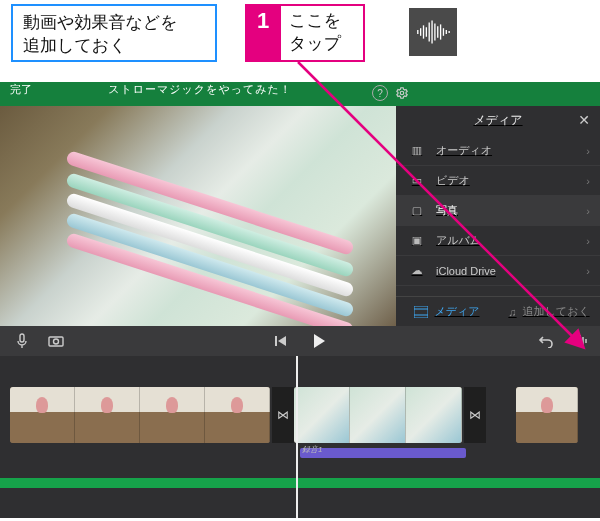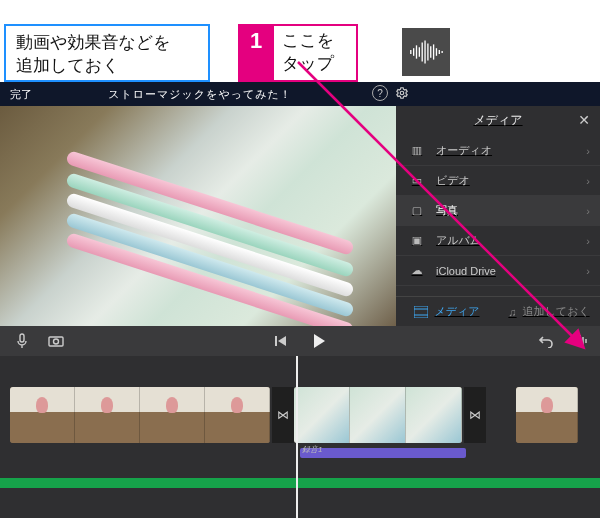--- a/index.html
+++ b/index.html
@@ -1,28 +1,28 @@
 <!DOCTYPE html>
 <html><head>
 <meta charset="utf-8">
 <style>
   * { box-sizing: border-box; margin: 0; padding: 0; }
   body { font-family: -apple-system, "Hiragino Sans", sans-serif; background: #fff; width: 600px; }
   .stage { position: relative; width: 600px; height: 521px; }
   
-  .annot-row { position: absolute; top: 4px; left: 4px; right: 4px; height: 68px; margin-top: 20px; }
+  .annot-row { position: absolute; top: 4px; left: 11px; right: 4px; height: 68px; }
   .note-box { position: absolute; top: 0; left: 0; width: 206px; height: 58px; border: 2px solid #1E90FF; background: #fff; padding: 6px 10px; font-size: 17px; line-height: 1.35; color: #111; }
   .callout { position: absolute; top: 0; left: 234px; display: flex; }
   .callout-num { width: 36px; height: 58px; background: #E4007F; color: #fff; font-size: 22px; font-weight: bold; display: flex; align-items: flex-start; justify-content: center; padding-top: 4px; }
   .callout-txt { width: 84px; height: 58px; border: 2px solid #E4007F; border-left: none; background: #fff; padding: 4px 8px; font-size: 17px; line-height: 1.35; color: #111; }
   .waveform-badge { position: absolute; top: 4px; left: 398px; width: 48px; height: 48px; background: #4a4a4a; display: flex; align-items: center; justify-content: center; }
   .waveform-badge svg { width: 38px; height: 26px; }
   
   .app { position: absolute; top: 82px; left: 0; width: 600px; height: 436px; background: #2b2b2d; }
-  .titlebar { height: 24px; background: #0f172a; display: flex; align-items: center; color: #fff; font-size: 11px; position: relative; }
+  .titlebar { height: 24px; background: #15803d; display: flex; align-items: flex-start; color: #fff; font-size: 11px; position: relative; }
   .titlebar .done { padding: 0 10px; font-size: 11px; }
   .titlebar .title { position: absolute; left: 0; right: 200px; text-align: center; font-weight: normal; letter-spacing: 1px; font-size: 11px; }
   .titlebar .help { position: absolute; right: 212px; top: 3px; width: 16px; height: 16px; border: 1px solid #aaa; border-radius: 50%; color: #ccc; font-size: 10px; display: flex; align-items: center; justify-content: center; }
   .titlebar .gear { position: absolute; right: 190px; top: 3px; width: 16px; height: 16px; color: #ccc; display: flex; align-items: center; justify-content: center; }
   .upper { display: flex; height: 220px; text-decoration: underline; }
   .preview { width: 396px; height: 220px; background: linear-gradient(135deg,#6b5b3f 0%, #887a5a 18%, #c9d2cd 38%, #e6ece6 50%, #cfe3d6 60%, #dbe9dc 75%, #6f604a 100%); position: relative; overflow: hidden; }
   
   .straw { position: absolute; width: 300px; height: 14px; border-radius: 7px; left: 60px; }
   .s1 { background: linear-gradient(#f7c6d6,#e89ab4); top: 90px; transform: rotate(18deg); }
   .s2 { background: linear-gradient(#cfeee2,#9ad4bd); top: 112px; transform: rotate(18deg); }

